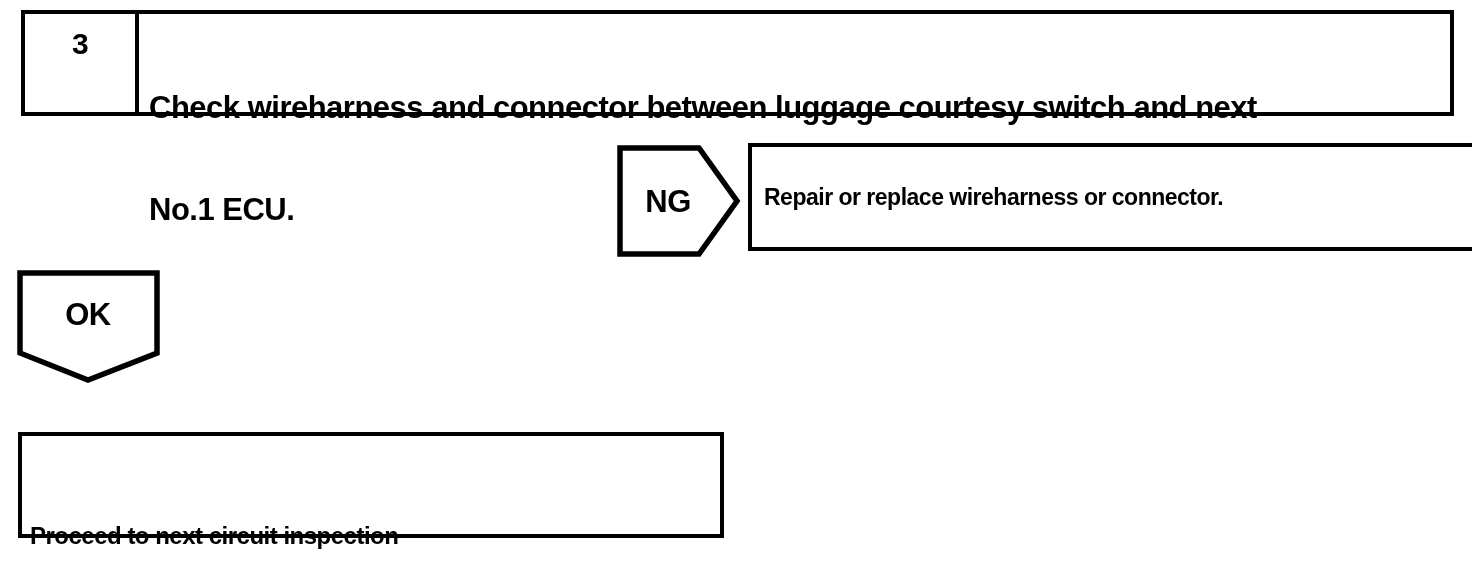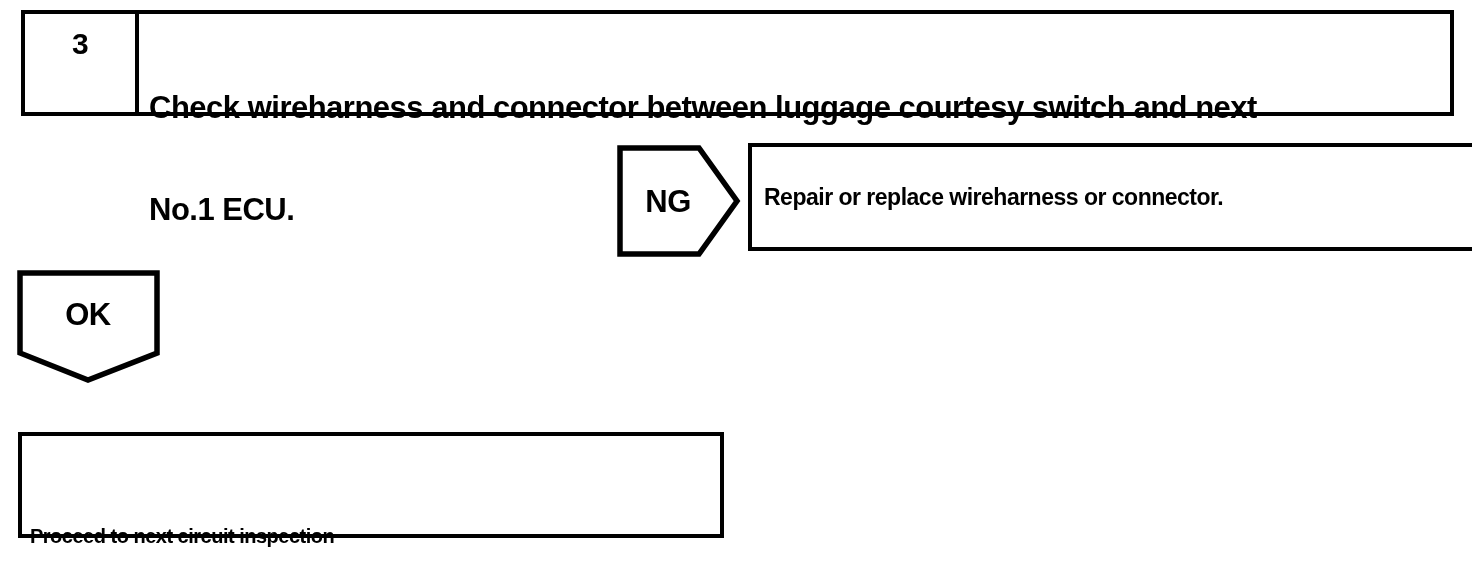--- a/index.html
+++ b/index.html
@@ -81,21 +81,21 @@
     font-size: 23px;
     letter-spacing: -0.5px;
   }
   
   .ok-result {
     left: 18px;
     top: 432px;
     width: 706px;
     height: 106px;
     padding: 5px 28px 0 8px;
-    font-size: 20px;
+    font-size: 24px;
     line-height: 38px;
     letter-spacing: -0.5px;
     white-space: pre-wrap;
   }
 </style>
 </head>
 <body>
 
 <div class="canvas">
 

